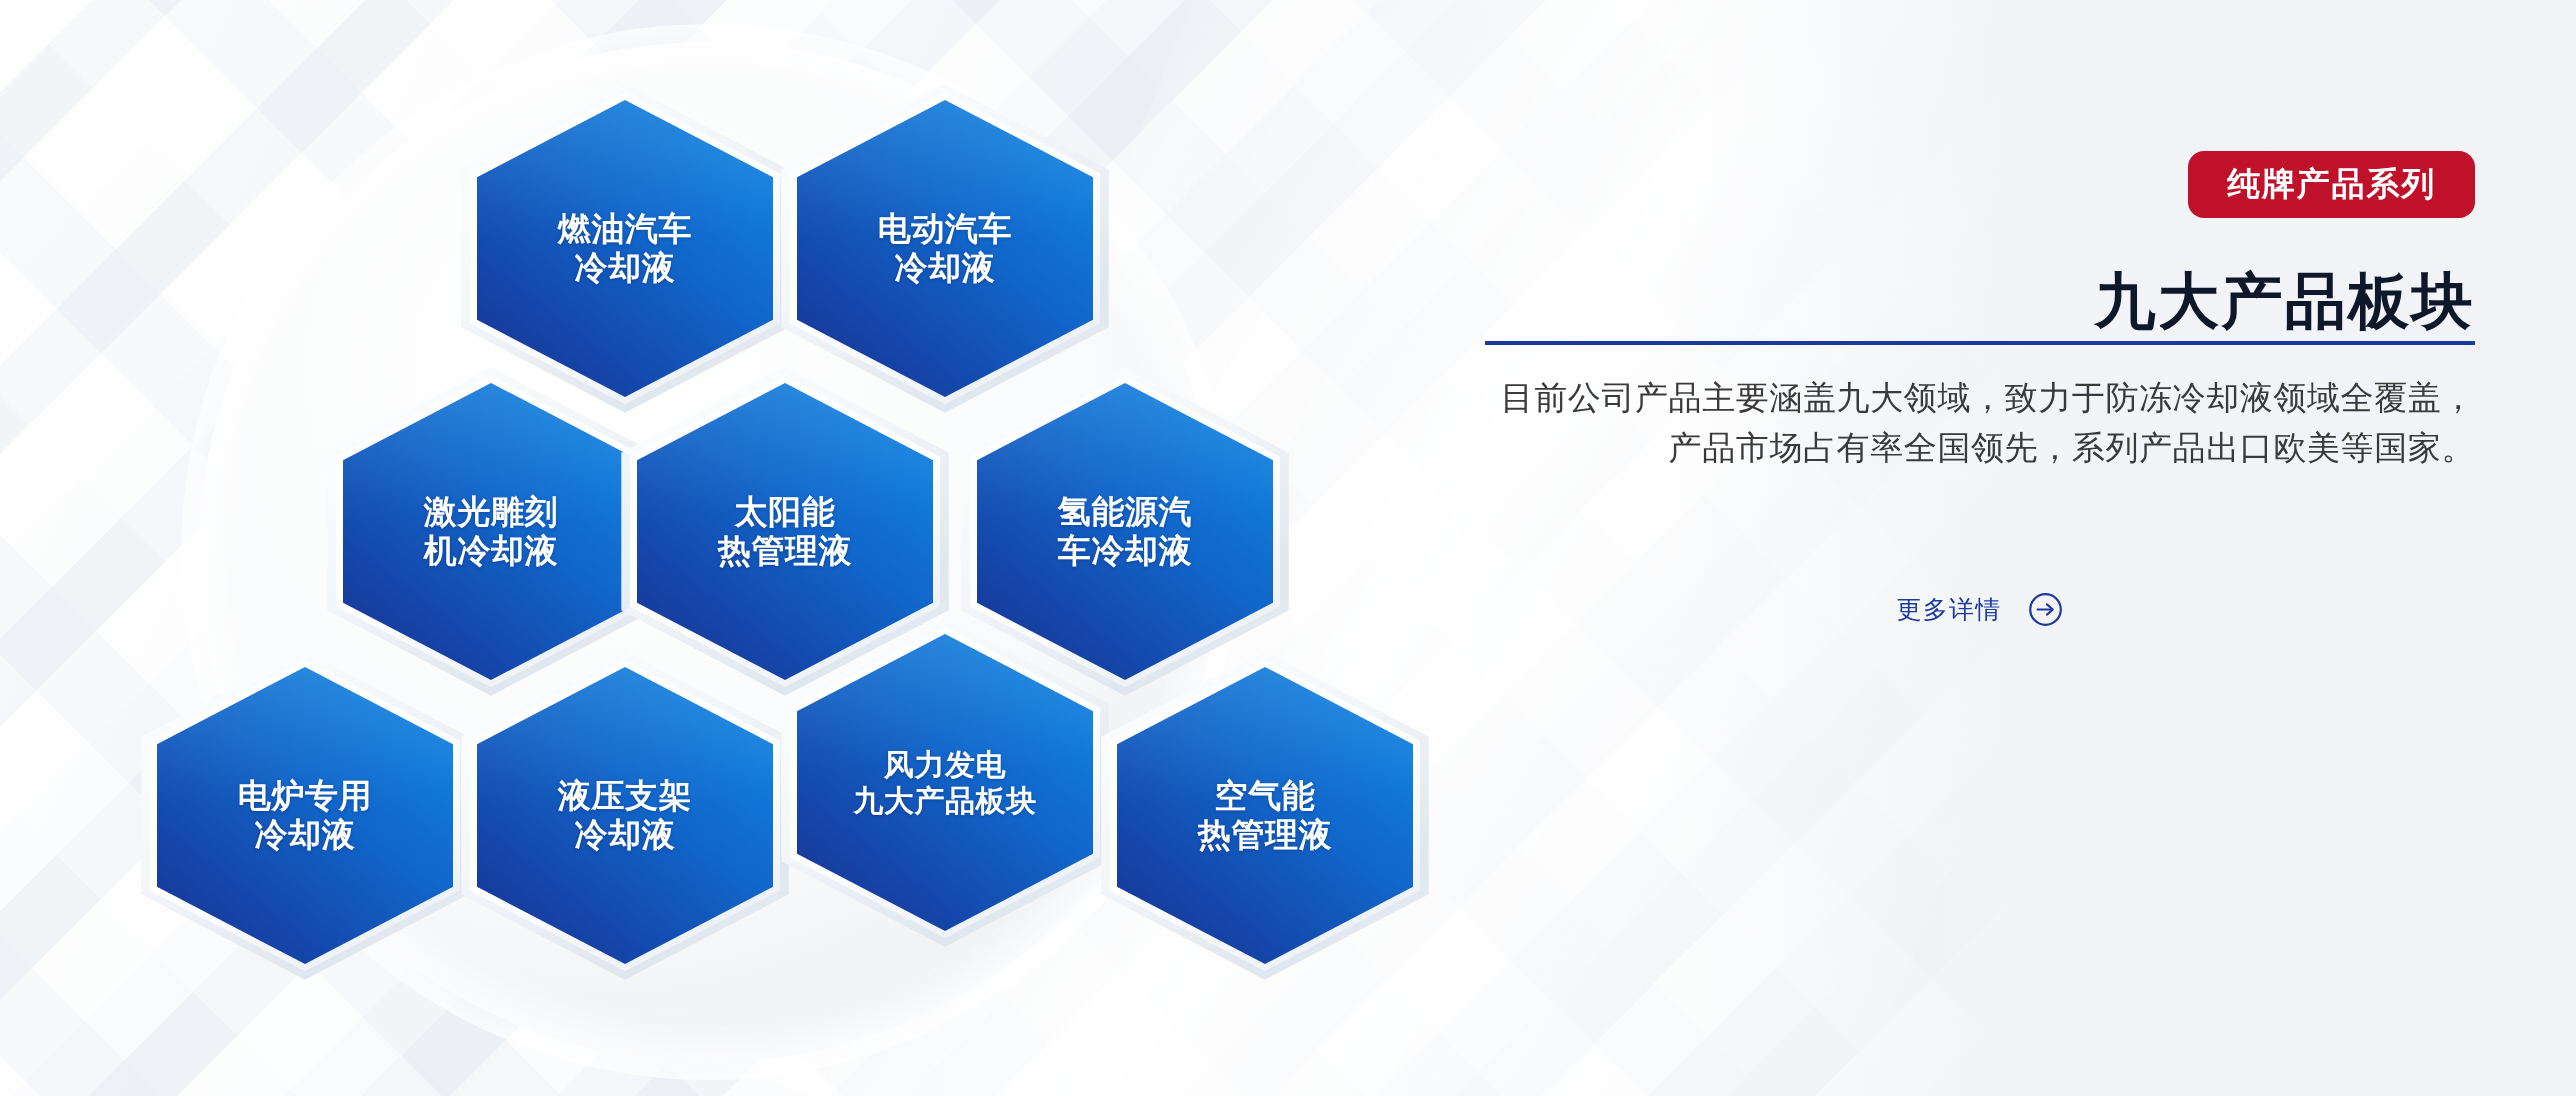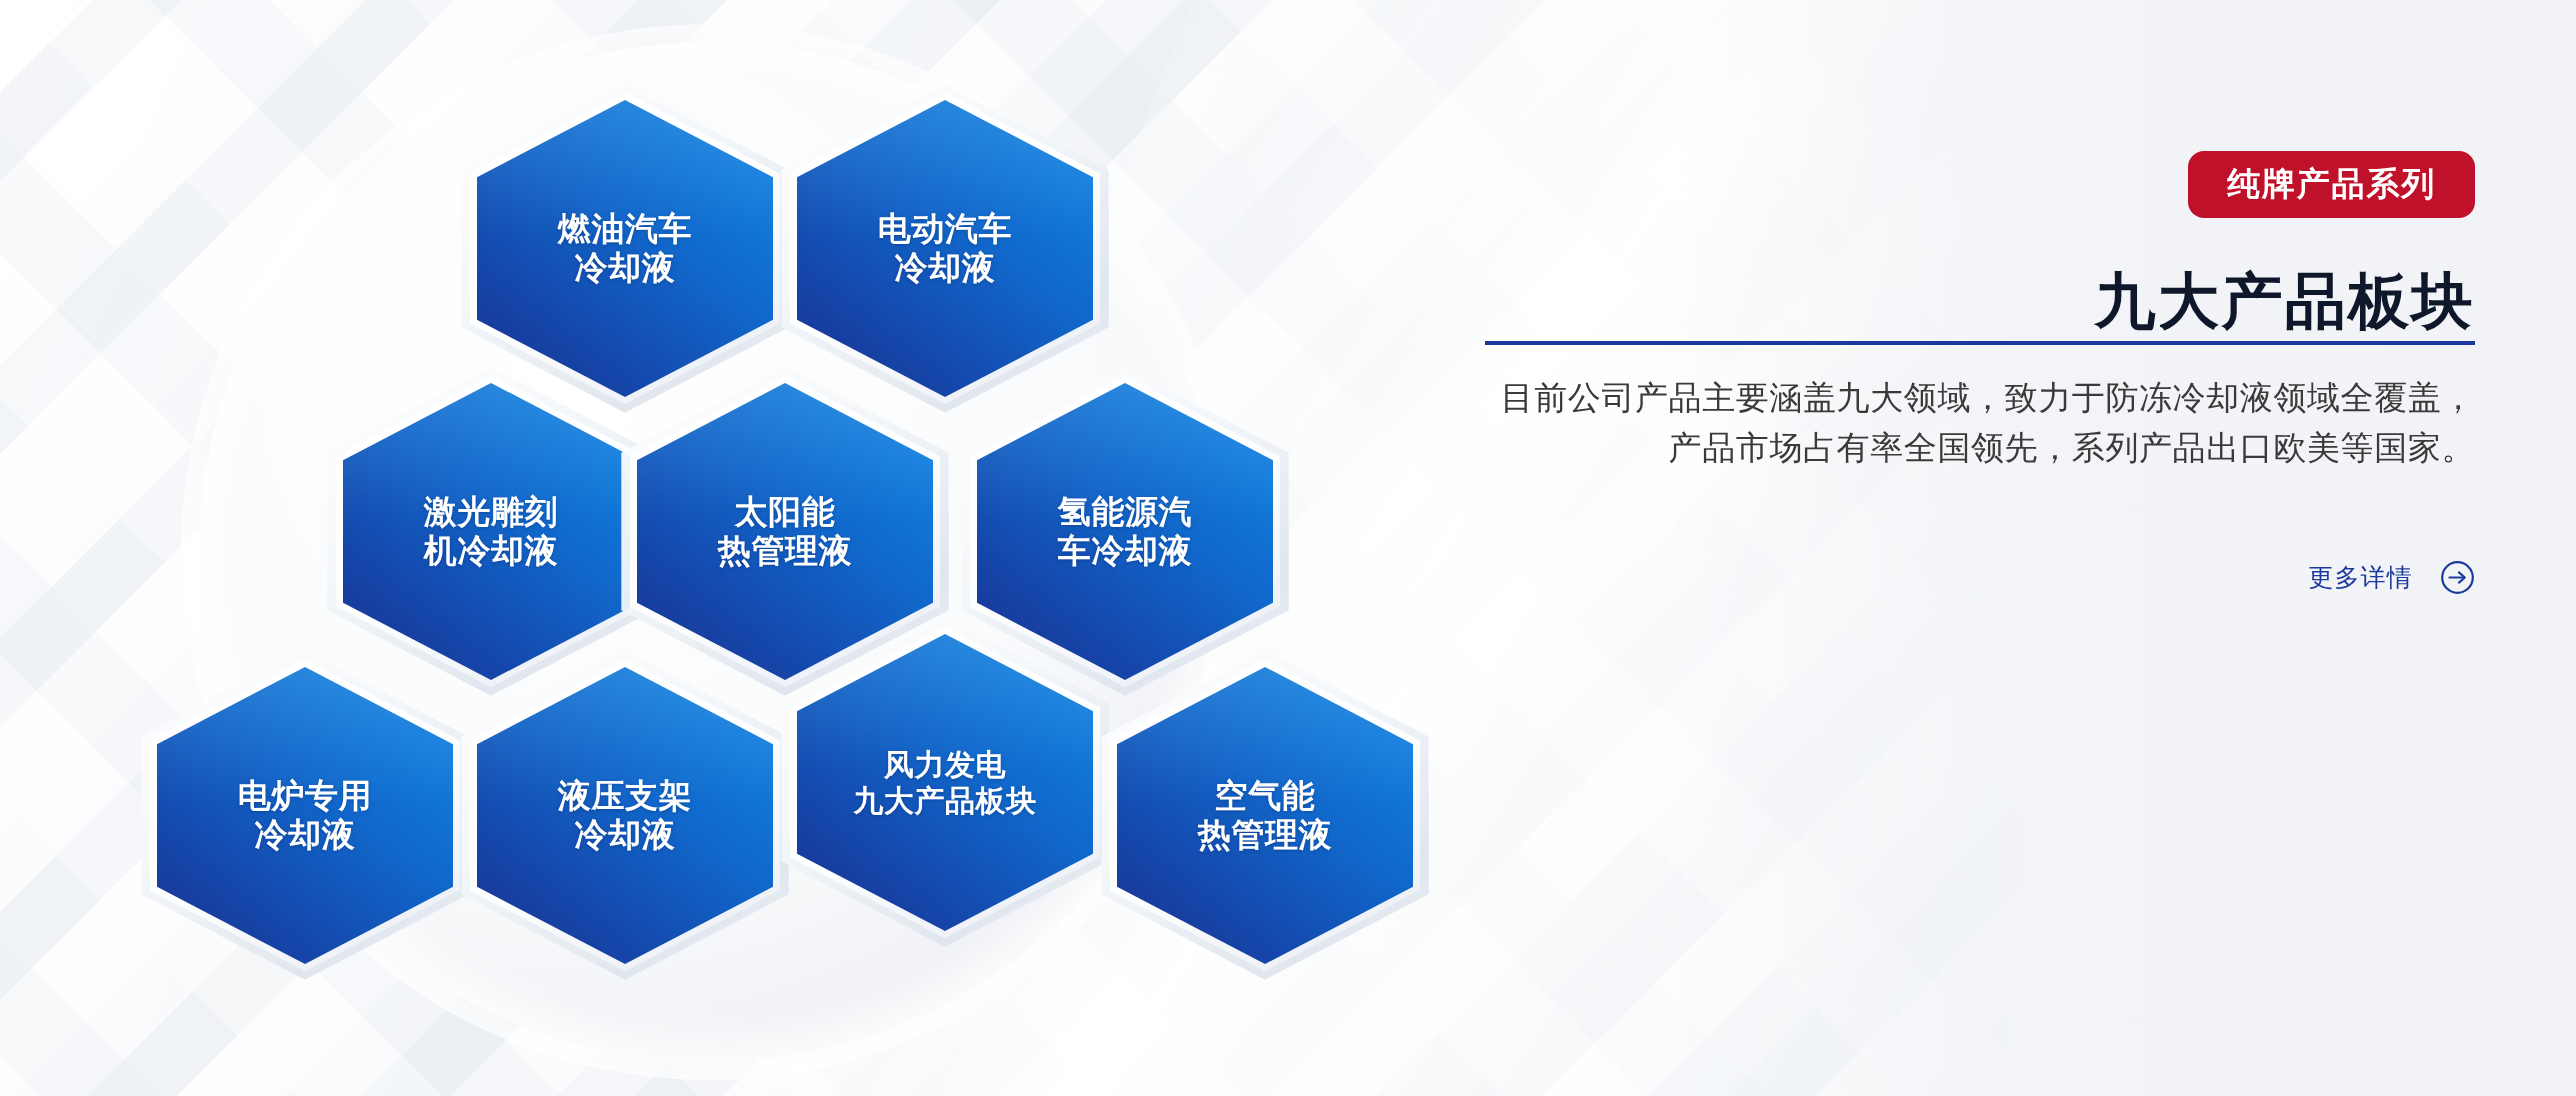--- a/index.html
+++ b/index.html
@@ -155,23 +155,23 @@
   }
   #desc {
     margin-top: 28px;
     color: #3a3a3a;
     font-size: 33px;
     line-height: 1.52;
     letter-spacing: 0.6px;
     text-align: right;
   }
   #more-link {
-    margin-top: 86px;
+    margin-top: 118px;
     display: flex;
-    justify-content: flex-end;
+    justify-content: center;
     align-items: center;
     gap: 27px;
     color: #1c3a9e;
     cursor: pointer;
   }
   #more-label { font-size: 25px; letter-spacing: 1.2px; }
   #more-arrow { width: 35px; height: 35px; display: block; }
 </style>
 </head>
 <body>

